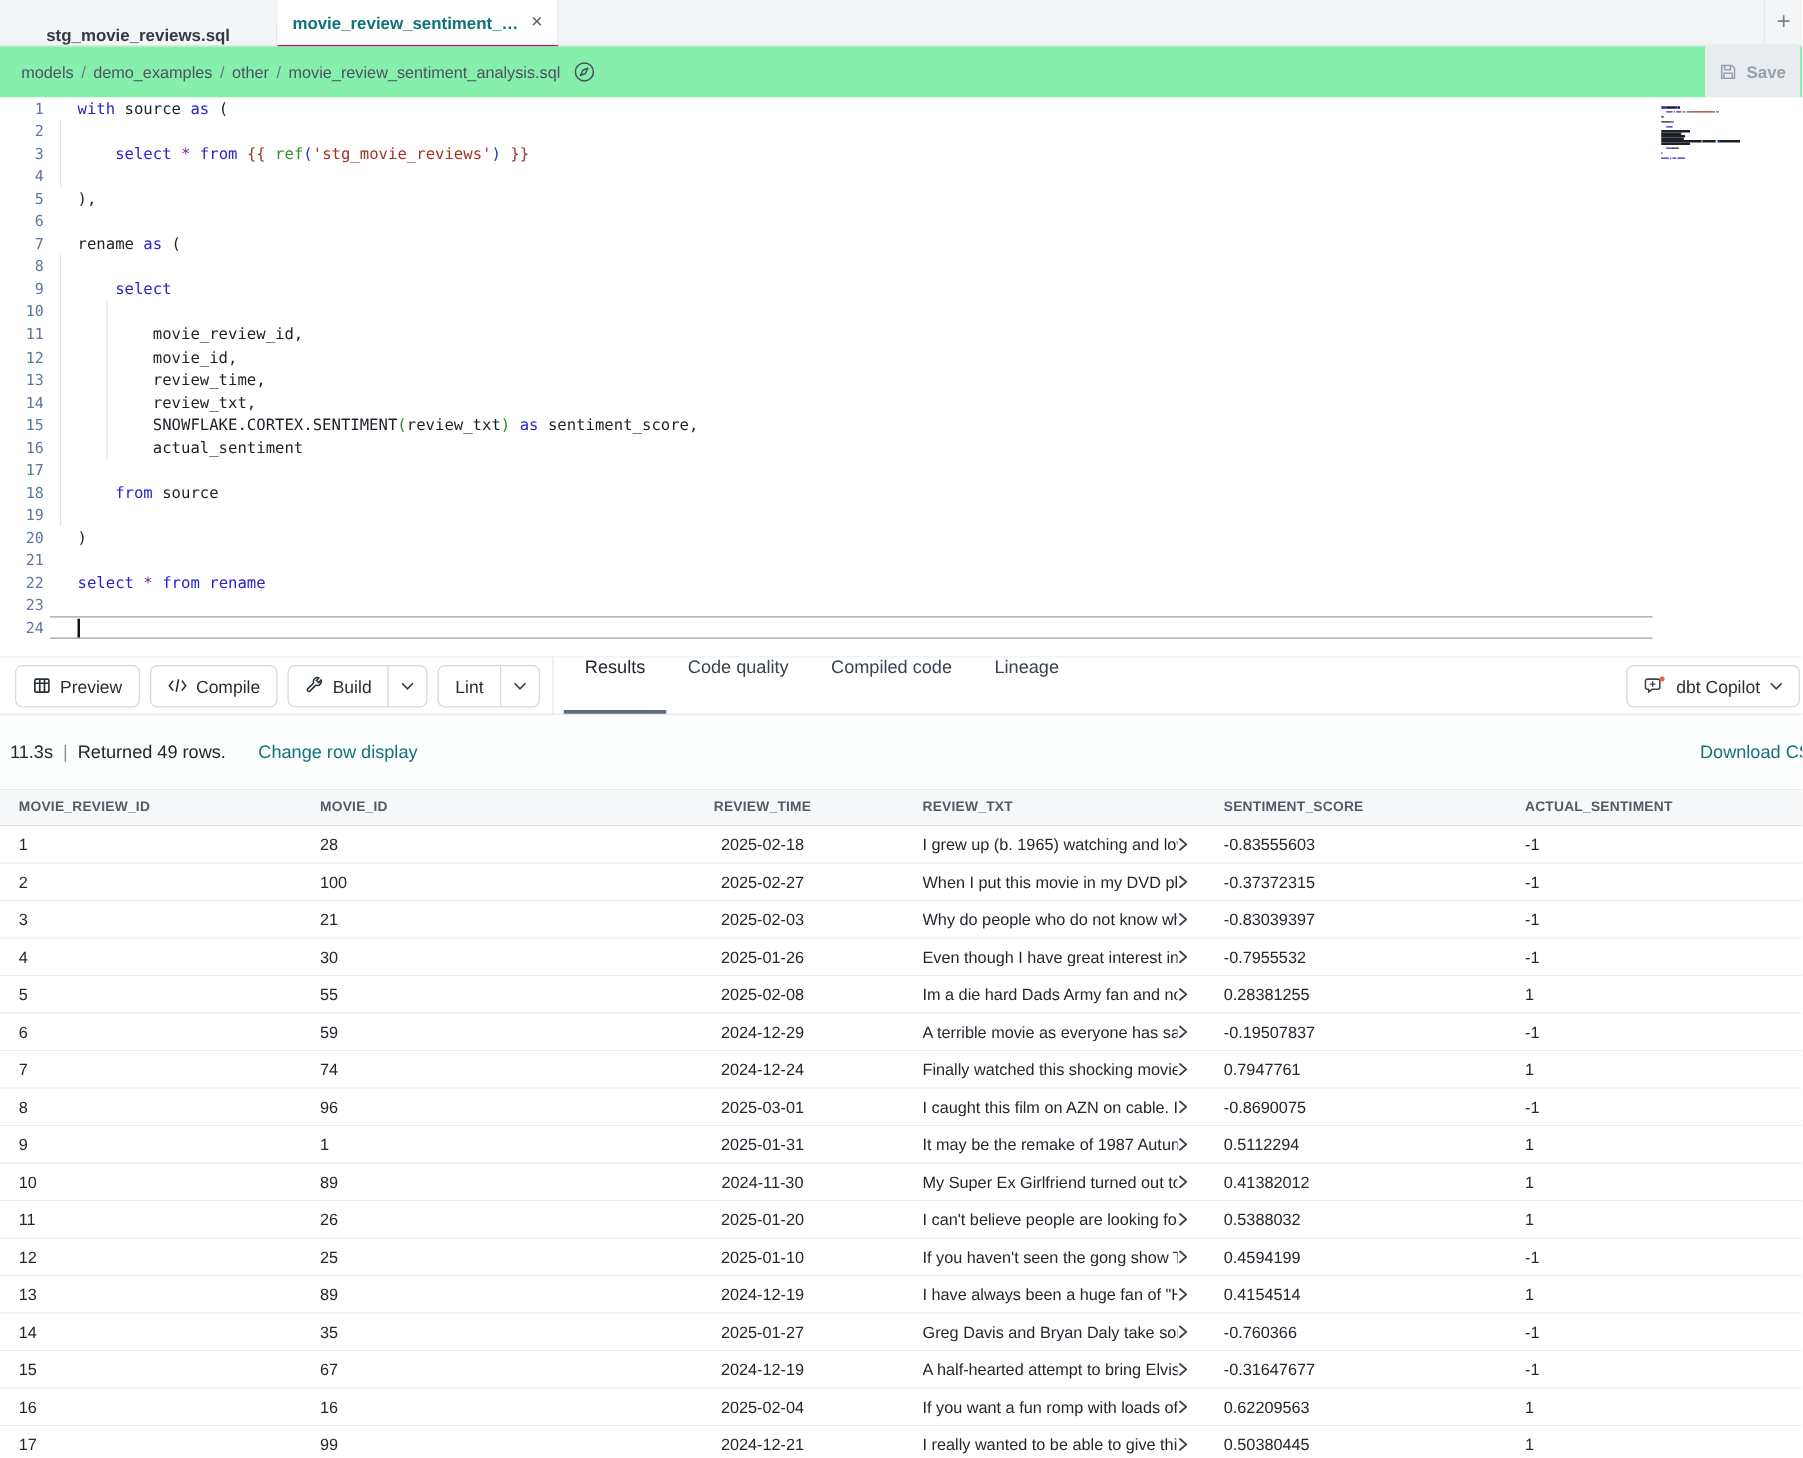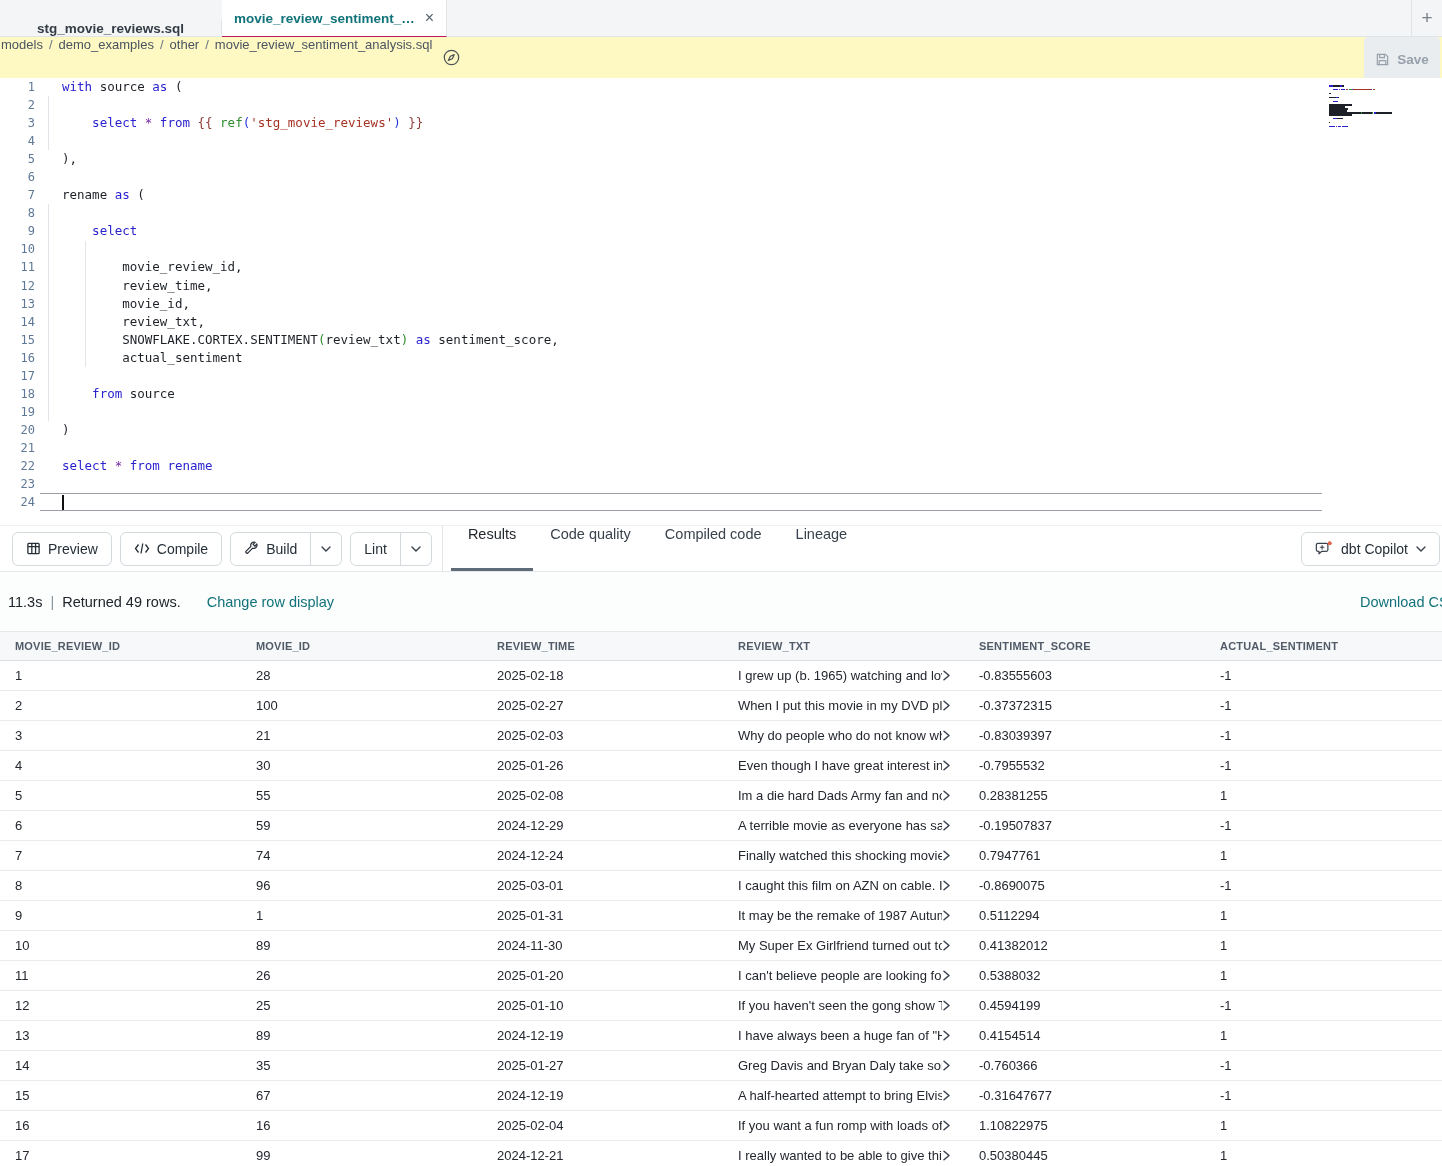--- a/index.html
+++ b/index.html
@@ -15,21 +15,21 @@
           border-right:1px solid #e1e5e8; border-bottom:1px solid #e1e5e8;
           font-size:13.5px; font-weight:700; color:#333c45; cursor:pointer; }
   .ftab.t1 { width:222px;margin-top:20px; }
   .ftab.t2 { width:225px; background:#fff; border-bottom:1px solid #be185d; color:#11737a; }
   .ftab .close { font-size:16px; font-weight:400; color:#55616b; line-height:1; }
   .tab-fill { flex:1; border-bottom:1px solid #e1e5e8; display:flex; align-items:center; justify-content:flex-end; }
   .tab-divider { width:1px; height:36px; background:#e1e5e8; }
   .newtab { width:30px; text-align:center; font-size:19px; color:#7a828c; cursor:pointer; }
 
   
-  .crumbrow { height:41px; display:flex; padding-left:1px; background:#fef9c3; }
+  .crumbrow { height:41px; display:flex; align-items:center; padding-left:17px; background:#86efac; }
   .crumb { font-size:13px; color:#4a5361; }
   .crumb span.seg { cursor:pointer; }
   .crumb span.sep { margin:0 6px; color:#6b7480; }
   .compass { margin-left:10px; display:flex; align-items:center; }
   .savebtn { margin-left:auto; margin-right:2px; width:76px; height:45px; border-radius:4px;
              background:#e9edf0; display:flex; align-items:center; justify-content:center; gap:7px;
              font-size:13.5px; font-weight:600; color:#97a1ab; }
 
   
   .editor { position:relative; height:447px; background:#fff;
@@ -87,21 +87,21 @@
   .ttable { min-width:1460px; }
   .thead { display:flex; height:30px; background:#f6f8f9; border-top:1px solid #e5e8ea;
            border-bottom:1px solid #d9dee2; align-items:center; }
   .th { padding-left:15px; font-size:11px; font-weight:700; letter-spacing:0.2px; color:#515b68;
         white-space:nowrap; overflow:hidden; }
   .tr { display:flex; height:30px; align-items:center; border-bottom:1px solid #e9eced; background:#fff; }
   .td { padding-left:15px; font-size:13px; color:#23272e; white-space:nowrap; overflow:hidden; }
   .td.rev { display:flex; align-items:center; }
   .td.rev .txt { flex:1; overflow:hidden; white-space:nowrap; }
   .td.rev .chev { flex:none; padding-right:13px; display:flex; align-items:center; cursor:pointer; }
-  .c0 { width:241px; } .c1 { width:241px; } .c2 { width:241px; }
+  .c0 { width:241px; } .c1 { width:241px; } .c2 { width:241px;text-align:center; }
   .c3 { width:241px; } .c4 { width:241px; } .c5 { width:255px; }
 </style>
 </head>
 <body>
 
 <div class="app">
 
   <div class="tabbar">
     <div class="ftab t1">
       <span>stg_movie_reviews.sql</span>
@@ -169,22 +169,22 @@
         <div class="cl"></div>
         <div class="cl"><span class="tk-pl">    </span><span class="tk-kw">select</span><span class="tk-pl"> </span><span class="tk-op">*</span><span class="tk-pl"> </span><span class="tk-kw">from</span><span class="tk-pl"> </span><span class="tk-jj">{{</span><span class="tk-pl"> </span><span class="tk-fn">ref</span><span class="tk-brb">(</span><span class="tk-str">'stg_movie_reviews'</span><span class="tk-brb">)</span><span class="tk-pl"> </span><span class="tk-jj">}}</span></div>
         <div class="cl"></div>
         <div class="cl"><span class="tk-pl">),</span></div>
         <div class="cl"></div>
         <div class="cl"><span class="tk-pl">rename </span><span class="tk-kw">as</span><span class="tk-pl"> (</span></div>
         <div class="cl"></div>
         <div class="cl"><span class="tk-pl">    </span><span class="tk-kw">select</span></div>
         <div class="cl"></div>
         <div class="cl"><span class="tk-pl">        movie_review_id,</span></div>
+        <div class="cl"><span class="tk-pl">        movie_id,</span></div>
         <div class="cl"><span class="tk-pl">        review_time,</span></div>
-        <div class="cl"><span class="tk-pl">        movie_id,</span></div>
         <div class="cl"><span class="tk-pl">        review_txt,</span></div>
         <div class="cl"><span class="tk-pl">        SNOWFLAKE.CORTEX.SENTIMENT</span><span class="tk-brg">(</span><span class="tk-pl">review_txt</span><span class="tk-brg">)</span><span class="tk-pl"> </span><span class="tk-kw">as</span><span class="tk-pl"> sentiment_score,</span></div>
         <div class="cl"><span class="tk-pl">        actual_sentiment</span></div>
         <div class="cl"></div>
         <div class="cl"><span class="tk-pl">    </span><span class="tk-kw">from</span><span class="tk-pl"> source</span></div>
         <div class="cl"></div>
         <div class="cl"><span class="tk-pl">)</span></div>
         <div class="cl"></div>
         <div class="cl"><span class="tk-kw">select</span><span class="tk-pl"> </span><span class="tk-op">*</span><span class="tk-pl"> </span><span class="tk-kw">from</span><span class="tk-pl"> </span><span class="tk-kw">rename</span></div>
         <div class="cl"></div>
@@ -601,21 +601,21 @@
             <div class="td c1">16</div>
             <div class="td c2">2025-02-04</div>
             <div class="td c3 rev">
               <span class="txt">If you want a fun romp with loads of s…</span>
               <span class="chev">
                 <svg width="9" height="11" viewBox="0 0 9 11" fill="none" stroke="#39424c" stroke-width="1.5" stroke-linecap="round" stroke-linejoin="round">
                   <path d="M2 1.2l5 4.3-5 4.3"></path>
                 </svg>
               </span>
             </div>
-            <div class="td c4">1.10822975</div>
+            <div class="td c4">0.62209563</div>
             <div class="td c5">1</div>
           </div>
           <div class="tr">
             <div class="td c0">17</div>
             <div class="td c1">99</div>
             <div class="td c2">2024-12-21</div>
             <div class="td c3 rev">
               <span class="txt">I really wanted to be able to give this fi…</span>
               <span class="chev">
                 <svg width="9" height="11" viewBox="0 0 9 11" fill="none" stroke="#39424c" stroke-width="1.5" stroke-linecap="round" stroke-linejoin="round">

